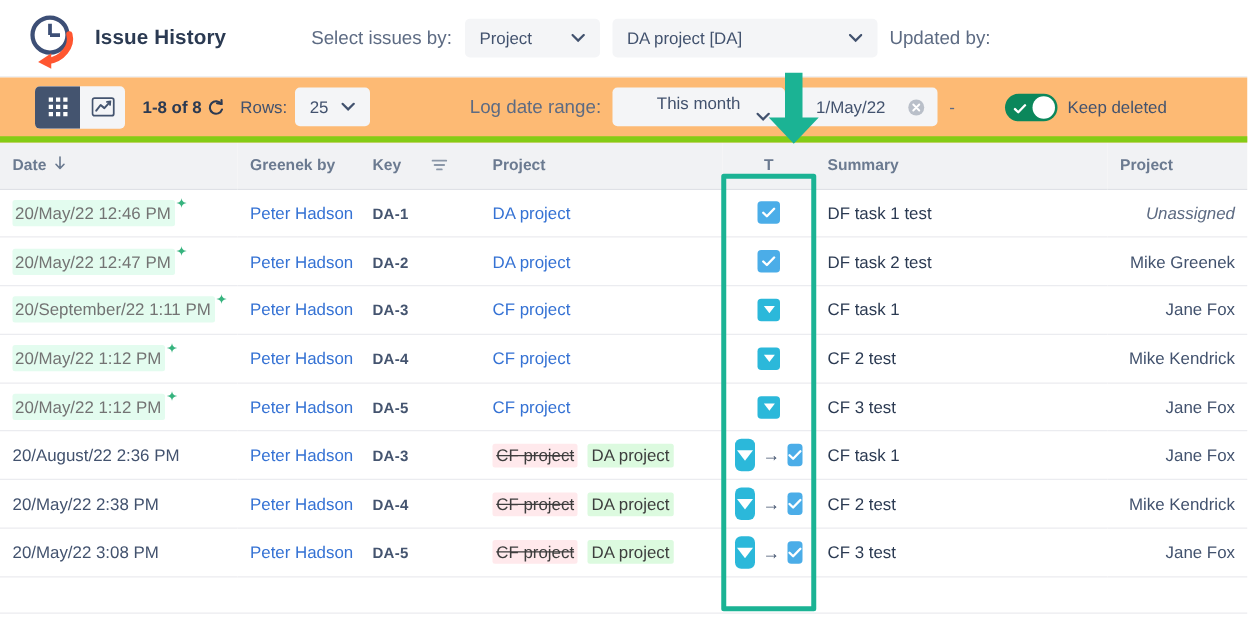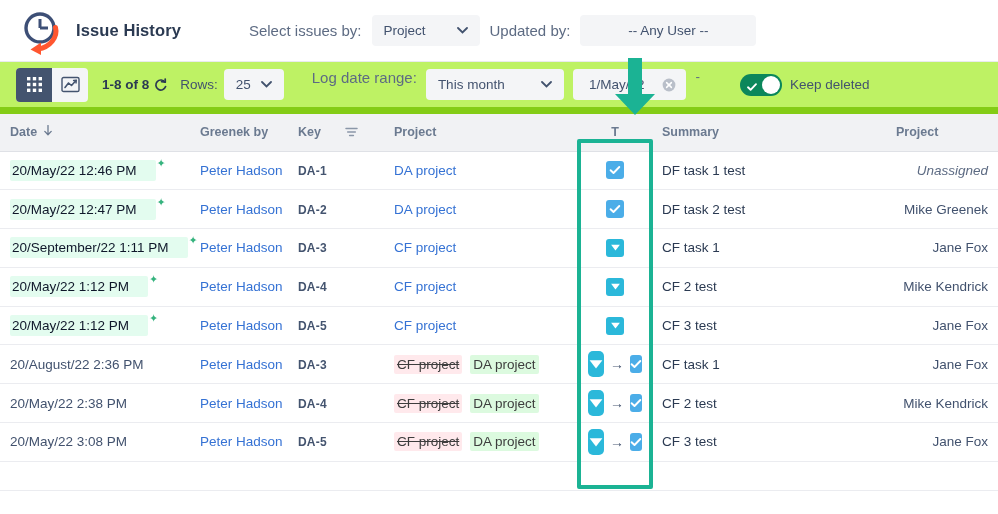--- a/index.html
+++ b/index.html
@@ -63,23 +63,23 @@
   .sel-project { width: 108px; }
   .sel-projname { width: 212px; }
   .sel-user { width: 176px; }
   .caret svg { display:block; }
 
   
   .toolbar {
     height: 52px;
     display: flex;
     align-items: center;
-    padding-left: 16px;
-    background: #bef264;
-    border-bottom: 7px solid #84cc16;
+    padding-left: 28px;
+    background: #fdba74;
+    border-bottom: 5px solid #84cc16;
     position: relative;
   }
   .viewtoggle {
     display: flex;
     border-radius: 4px;
     overflow: hidden;
     background: #f4f5f7;
     height: 34px;
     flex: none;
   }
@@ -94,22 +94,22 @@
     font-size: 13.5px;
     color: #42526e;
     white-space: nowrap;
     display: flex;
     align-items: center;
     gap: 5px;
   }
   .count b { font-weight: bold; color:#2b3a52; }
   .rows-lbl { margin-left: 12px; font-size: 13.5px; color: #42526e; }
   .sel-rows { width: 60px; margin-left: 6px; }
-  .logdate-group { display:flex; align-items:flex-start; gap:9px; margin-left: 28px; }
-  .sel-month { width: 138px; }
+  .logdate-group { display:flex; align-items:center; gap:9px; margin-left: 80px; }
+  .sel-month { width: 138px; flex-direction: column; }
   .datefield {
     background: #f4f5f7;
     border-radius: 4px;
     height: 31px;
     display:flex; align-items:center;
     padding: 0 10px 0 16px;
     gap: 18px;
     font-size: 13.5px;
     color: #42526e;
     cursor: text;
@@ -160,23 +160,23 @@
   col.w-key  { width: 96px; }
   col.w-proj { width: 194px; }
   col.w-t    { width: 74px; }
   col.w-sum  { width: 234px; }
   col.w-asg  { width: 112px; }
 
   .hdr-inner { display:flex; align-items:center; gap:6px; }
   .date-cell-wrap { display:inline-flex; align-items:flex-start; }
   .date-hl {
     background: #e3fcef;
-    padding: 3px 19px 3px 2px;
+    padding: 3px 3px 3px 2px;
     border-radius: 2px;
-    color: #0f172a;
+    color: #737373;
   }
   .date-plain { color: #42526e; }
   .sparkle { color: #36b37e; font-size: 11px; line-height: 1; margin-left: 1px; margin-top: -2px; }
   .link { color: #3572d4; text-decoration: none; cursor: pointer; }
   .keytxt { font-size: 12px; font-weight: bold; color: #44546f; letter-spacing:.2px; }
   .asg { text-align: right; }
   .asg.unassigned { font-style: italic; color: #5d6b83; }
   .del { background:#ffe9ec; color:#3d3d3d; text-decoration: line-through; padding: 2px 3px; border-radius:2px; }
   .add { background:#dcfadf; color:#3d3d3d; padding: 2px 3px; border-radius:2px; margin-left: 8px; }
   .tcell { text-align: center; padding: 0; }
@@ -228,24 +228,29 @@
     <div class="hdr-controls">
       <span class="lbl">Select issues by:</span>
       <div class="select sel-project">
         <span>Project</span>
         <span class="caret">
           <svg width="11" height="7" viewBox="0 0 11 7">
               <path d="M1,1 L5.5,5.5 L10,1" fill="none" stroke="#42526e" stroke-width="1.8" stroke-linecap="round"></path>
             </svg>
         </span>
       </div>
+      <div class="select sel-projname">
+        <span>DA project [DA]</span>
+        <span class="caret">
+          <svg width="11" height="7" viewBox="0 0 11 7">
+              <path d="M1,1 L5.5,5.5 L10,1" fill="none" stroke="#42526e" stroke-width="1.8" stroke-linecap="round"></path>
+            </svg>
+        </span>
+      </div>
       <span class="lbl">Updated by:</span>
-      <div class="select sel-user">
-        <span>-- Any User --</span>
-      </div>
     </div>
   </div>
 
   <div class="toolbar">
     <div class="viewtoggle">
       <div class="vt-btn active">
         <svg width="17" height="17" viewBox="0 0 17 17">
           <g fill="#ffffff">
             <rect x="1" y="1" width="3.4" height="3.4"></rect>
               <rect x="6.8" y="1" width="3.4" height="3.4"></rect>

